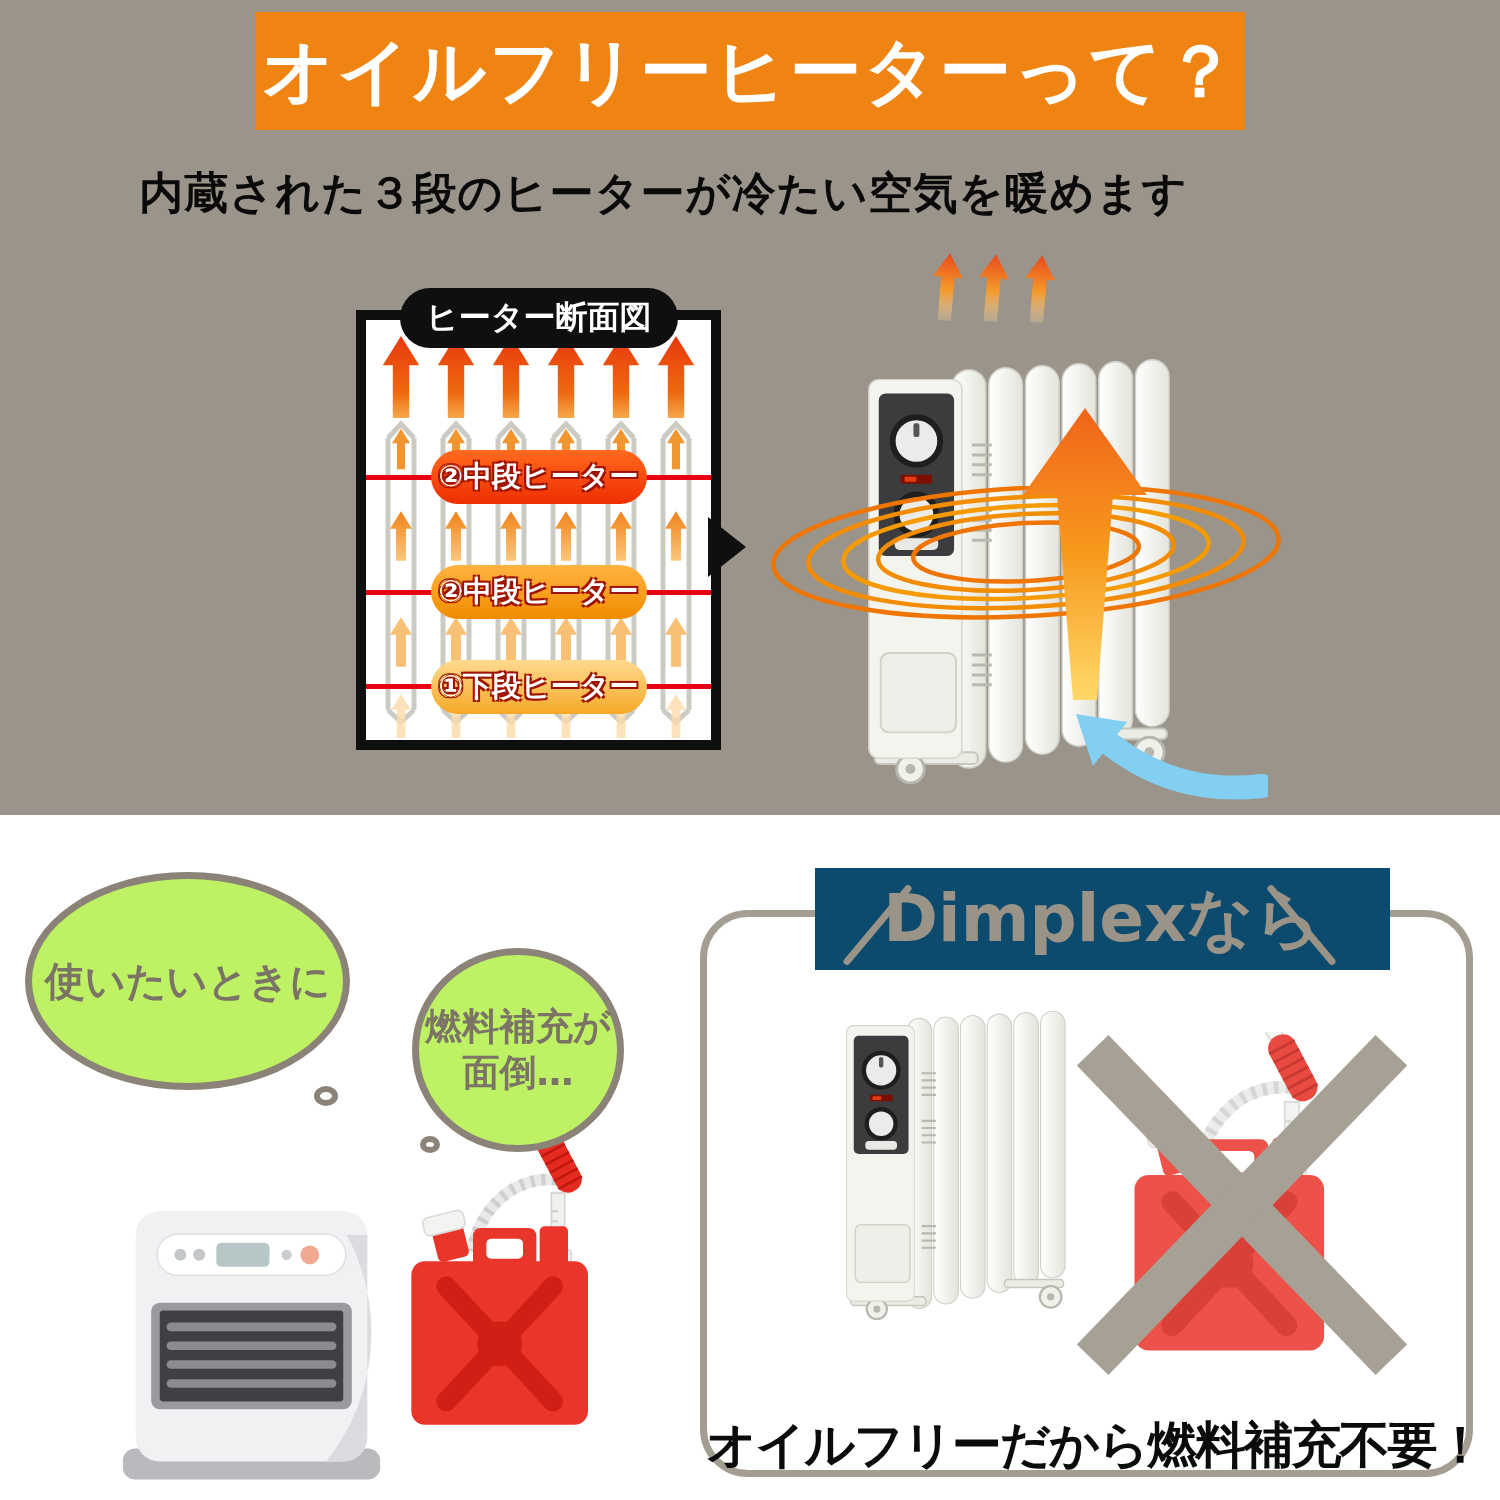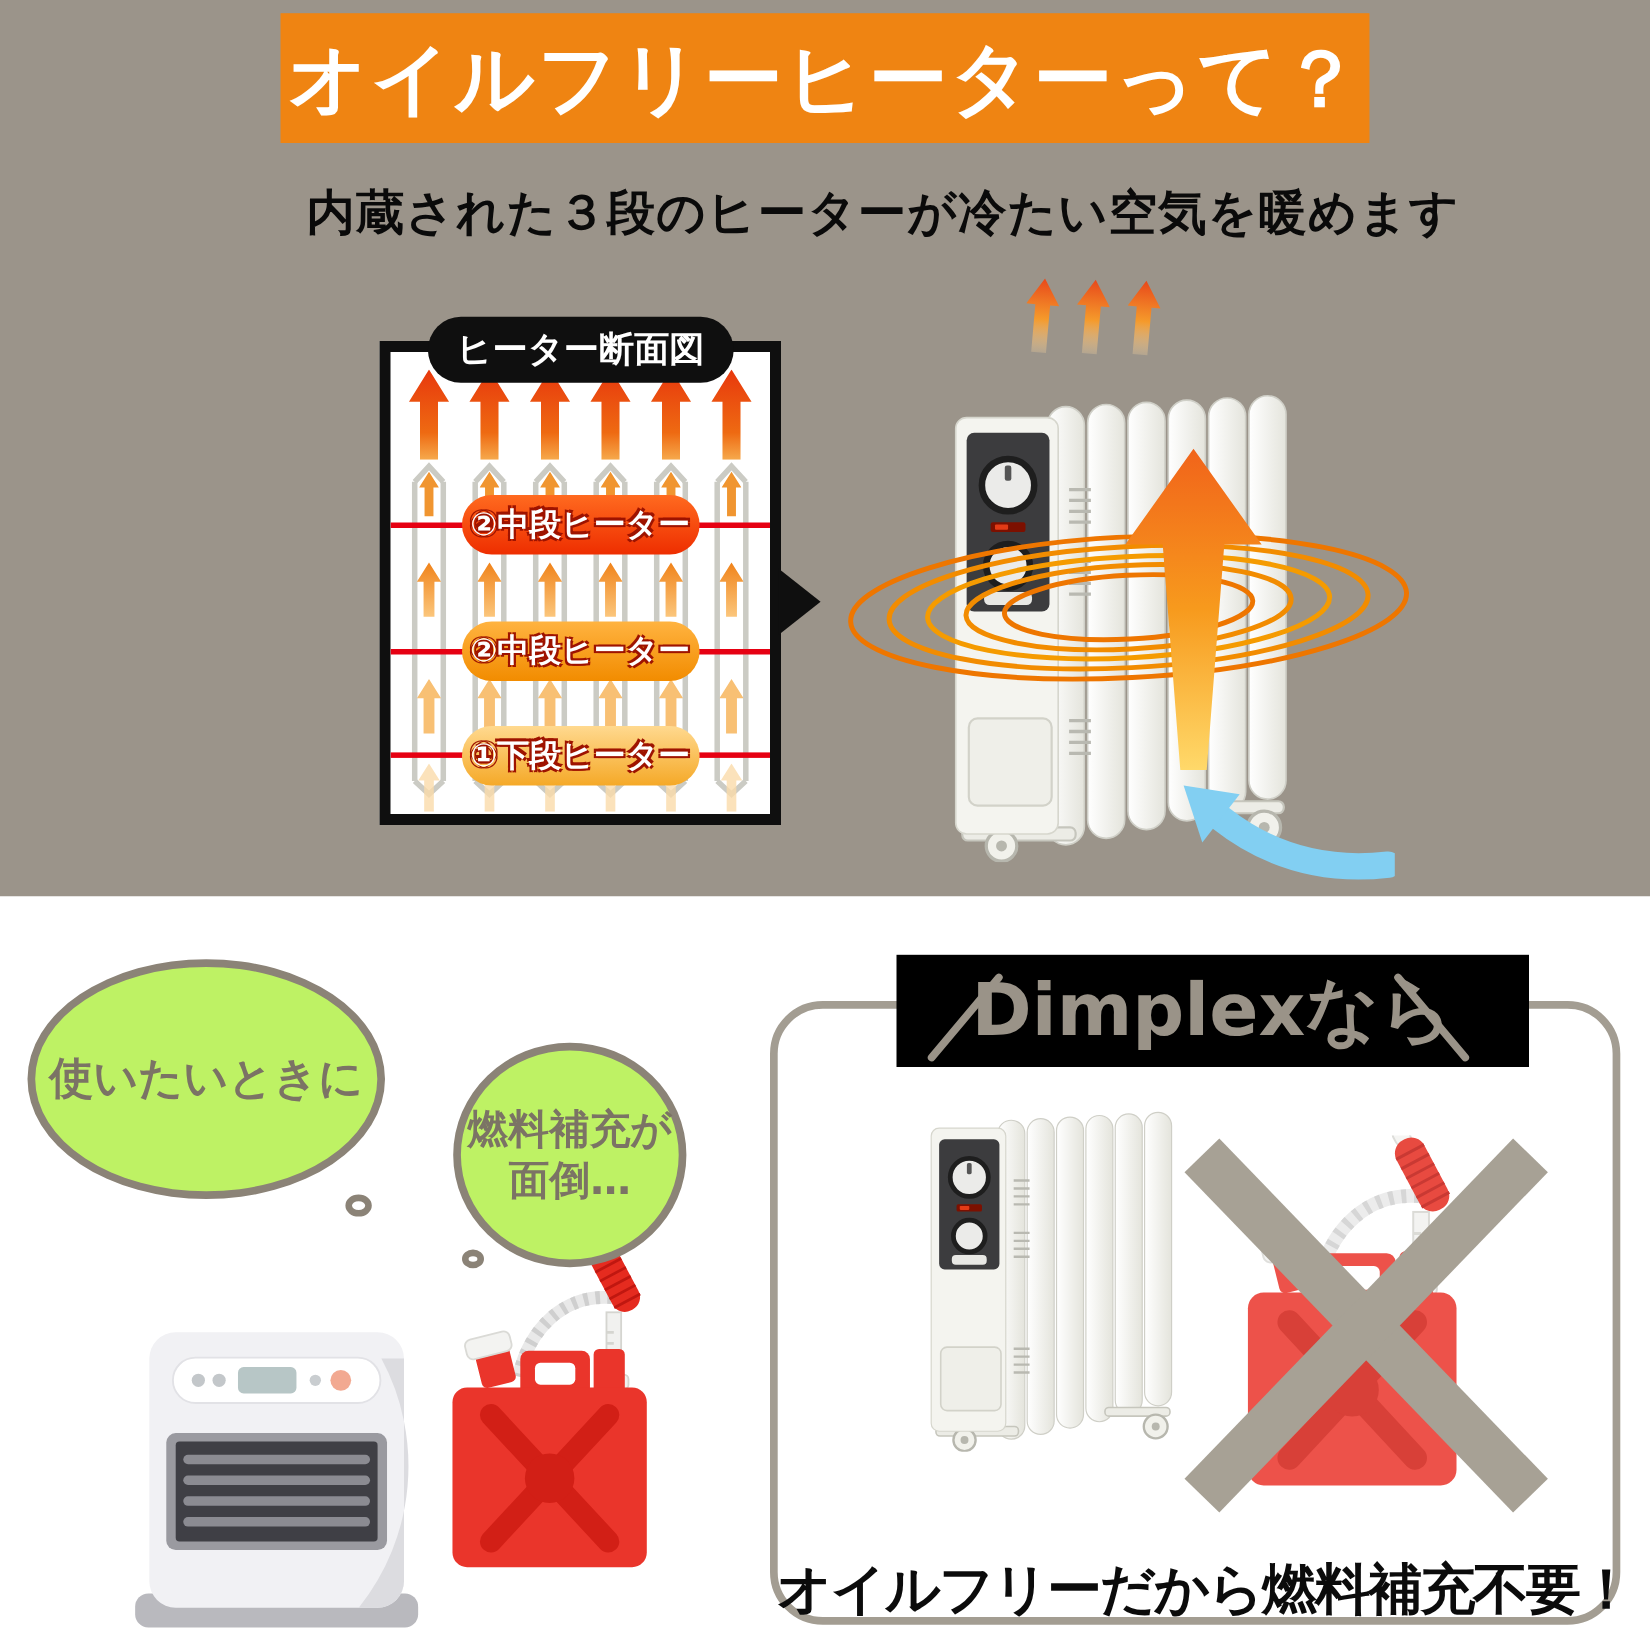--- a/index.html
+++ b/index.html
@@ -6,24 +6,24 @@
   html,body { background:#ffffff; }
   body { font-family:"DejaVu Sans","Liberation Sans",sans-serif; }
   .canvas { position:relative; width:1500px; height:1500px; overflow:hidden; background:#ffffff; }
   .abs { position:absolute; }
 
   
   .top-section { position:absolute; left:0; top:0; width:1500px; height:815px; background:#9b948a; }
   .banner { position:absolute; left:255px; top:12px; width:990px; height:118px;
             background:#ef8412; color:#ffffff; font-weight:bold; font-size:72px;
             letter-spacing:2px; text-align:center; line-height:118px; }
-  .subtitle { position:absolute; left:0; top:164px; width:1327px; text-align:right;
+  .subtitle { position:absolute; left:0; top:164px; width:1327px; text-align:center;
               color:#0a0a0a; font-weight:bold; font-size:44px; letter-spacing:1px; }
 
-  .diagram-card { position:absolute; left:345px; top:310px; width:365px; height:440px;
+  .diagram-card { position:absolute; left:356px; top:310px; width:365px; height:440px;
                   background:#ffffff; border:10px solid #0f0f0f; }
   .dia-label { position:absolute; left:34px; top:-32px; padding:8px 26px; background:#0f0f0f;
                color:#ffffff; font-weight:bold; font-size:32px; border-radius:30px; white-space:nowrap; z-index:3;}
   .pill { position:absolute; left:50%; transform:translateX(-50%); width:216px; height:54px;
           border-radius:28px; color:#fff; font-weight:bold; font-size:29px; display:flex;
           align-items:center; justify-content:center; white-space:nowrap; z-index:2;
           text-shadow:-2px -2px 0 #9e1300, 2px -2px 0 #9e1300, -2px 2px 0 #9e1300, 2px 2px 0 #9e1300; }
   .pill-1 { top:130px; background:linear-gradient(180deg,#ff6a1f,#ee2e00); }
   .pill-2 { top:245px; background:linear-gradient(180deg,#ffb340,#f28c00); }
   .pill-3 { top:340px; background:linear-gradient(180deg,#ffd98f,#f5a928); }
@@ -39,21 +39,21 @@
             color:#7b7365; font-weight:bold; text-align:center; line-height:1.25; z-index:2; }
   .bubble-1 { left:25px; top:872px; width:325px; height:218px; font-size:40px; }
   .bubble-2 { left:412px; top:948px; width:212px; height:204px; font-size:37px; }
   .bubble-dot { position:absolute; background:#fff; border:6px solid #8b8377; border-radius:50%; z-index:2; }
   .dot-1 { left:314px; top:1086px; width:24px; height:20px; }
   .dot-2 { left:420px; top:1136px; width:20px; height:17px; }
 
   .dimplex-box { position:absolute; left:700px; top:910px; width:773px; height:567px;
                  border:7px solid #a39d92; border-radius:48px; background:#ffffff; z-index:1; }
   .dimplex-heading { position:absolute; left:815px; top:868px; width:575px; height:102px;
-                     background:#000000; color:#9a9388; font-weight:bold; font-size:66px;
+                     background:#0c4a6e; color:#9a9388; font-weight:bold; font-size:66px;
                      text-align:center; line-height:102px; z-index:6; white-space:nowrap; }
   .slash { position:absolute; width:7px; height:102px; background:#9a9388; border-radius:4px; z-index:7; }
   .slash-left  { left:874px; top:874px; transform:rotate(40deg); }
   .slash-right { left:1298px; top:874px; transform:rotate(-40deg); }
   .box-caption { position:absolute; left:706px; top:1392px; width:760px; text-align:center;
                  color:#0b0b0b; font-weight:bold; font-size:50px; letter-spacing:-2px; z-index:5; white-space:nowrap;margin-top:20px; }
 </style>
 </head>
 <body>
 

